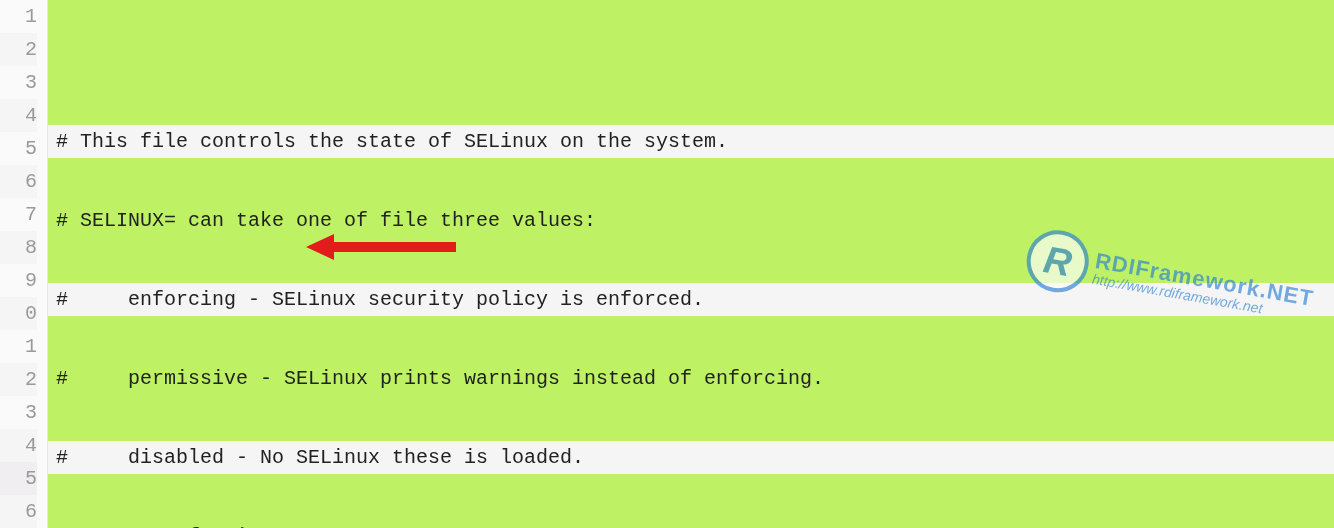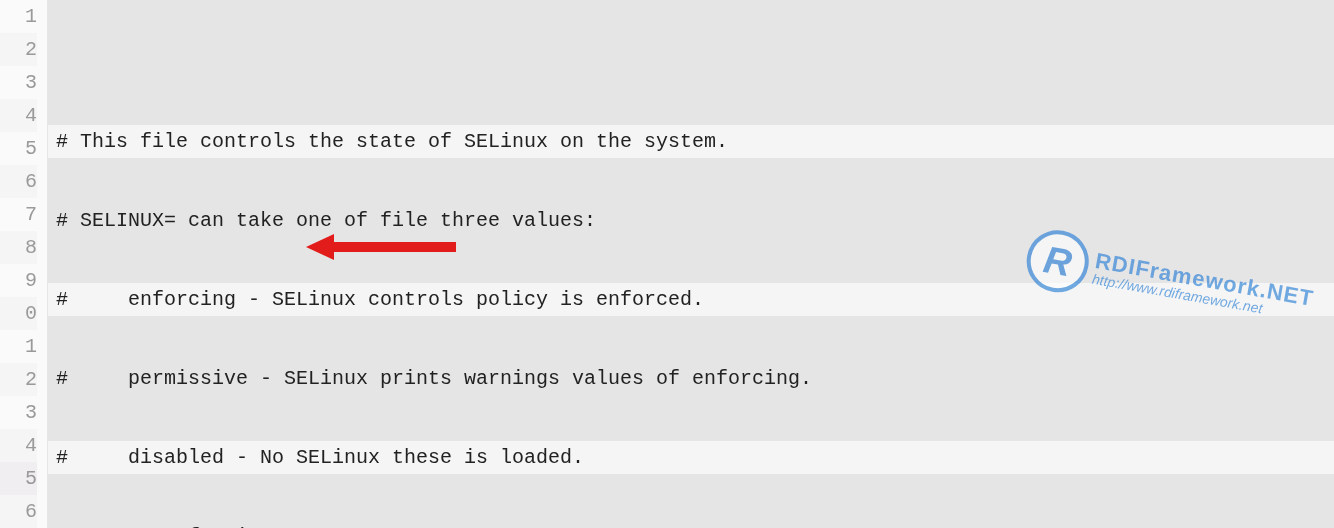--- a/index.html
+++ b/index.html
@@ -23,21 +23,21 @@
     background: #fafafa;
     border-right: 1px solid #e6e6e6;
     text-align: right;
     padding-right: 10px;
     color: #9a9a9a;
     user-select: none;
     flex-shrink: 0;
   }
   .code {
     flex: 1;
-    background: #e5e5e5;
+    background: #bef264;
     position: relative;
     white-space: pre;
     overflow: hidden;
   }
   .line, .gline {
     height: 33px;
     line-height: 33px;
   }
   .line {
     padding-left: 8px;
@@ -109,22 +109,22 @@
     <div class="gline alt">2</div>
     <div class="gline">3</div>
     <div class="gline alt">4</div>
     <div class="gline current">5</div>
     <div class="gline alt">6</div>
   </div>
   <div class="code">
     <div class="line"></div>
     <div class="line alt"># This file controls the state of SELinux on the system.</div>
     <div class="line"># SELINUX= can take one of file three values:</div>
-    <div class="line alt">#     enforcing - SELinux controls policy is enforced.</div>
-    <div class="line">#     permissive - SELinux prints warnings values of enforcing.</div>
+    <div class="line alt">#     enforcing - SELinux security policy is enforced.</div>
+    <div class="line">#     permissive - SELinux prints warnings instead of enforcing.</div>
     <div class="line alt">#     disabled - No SELinux these is loaded.</div>
     <div class="line">#SELINUX=enforcing</div>
     
     
     
     
     
     
     
     

